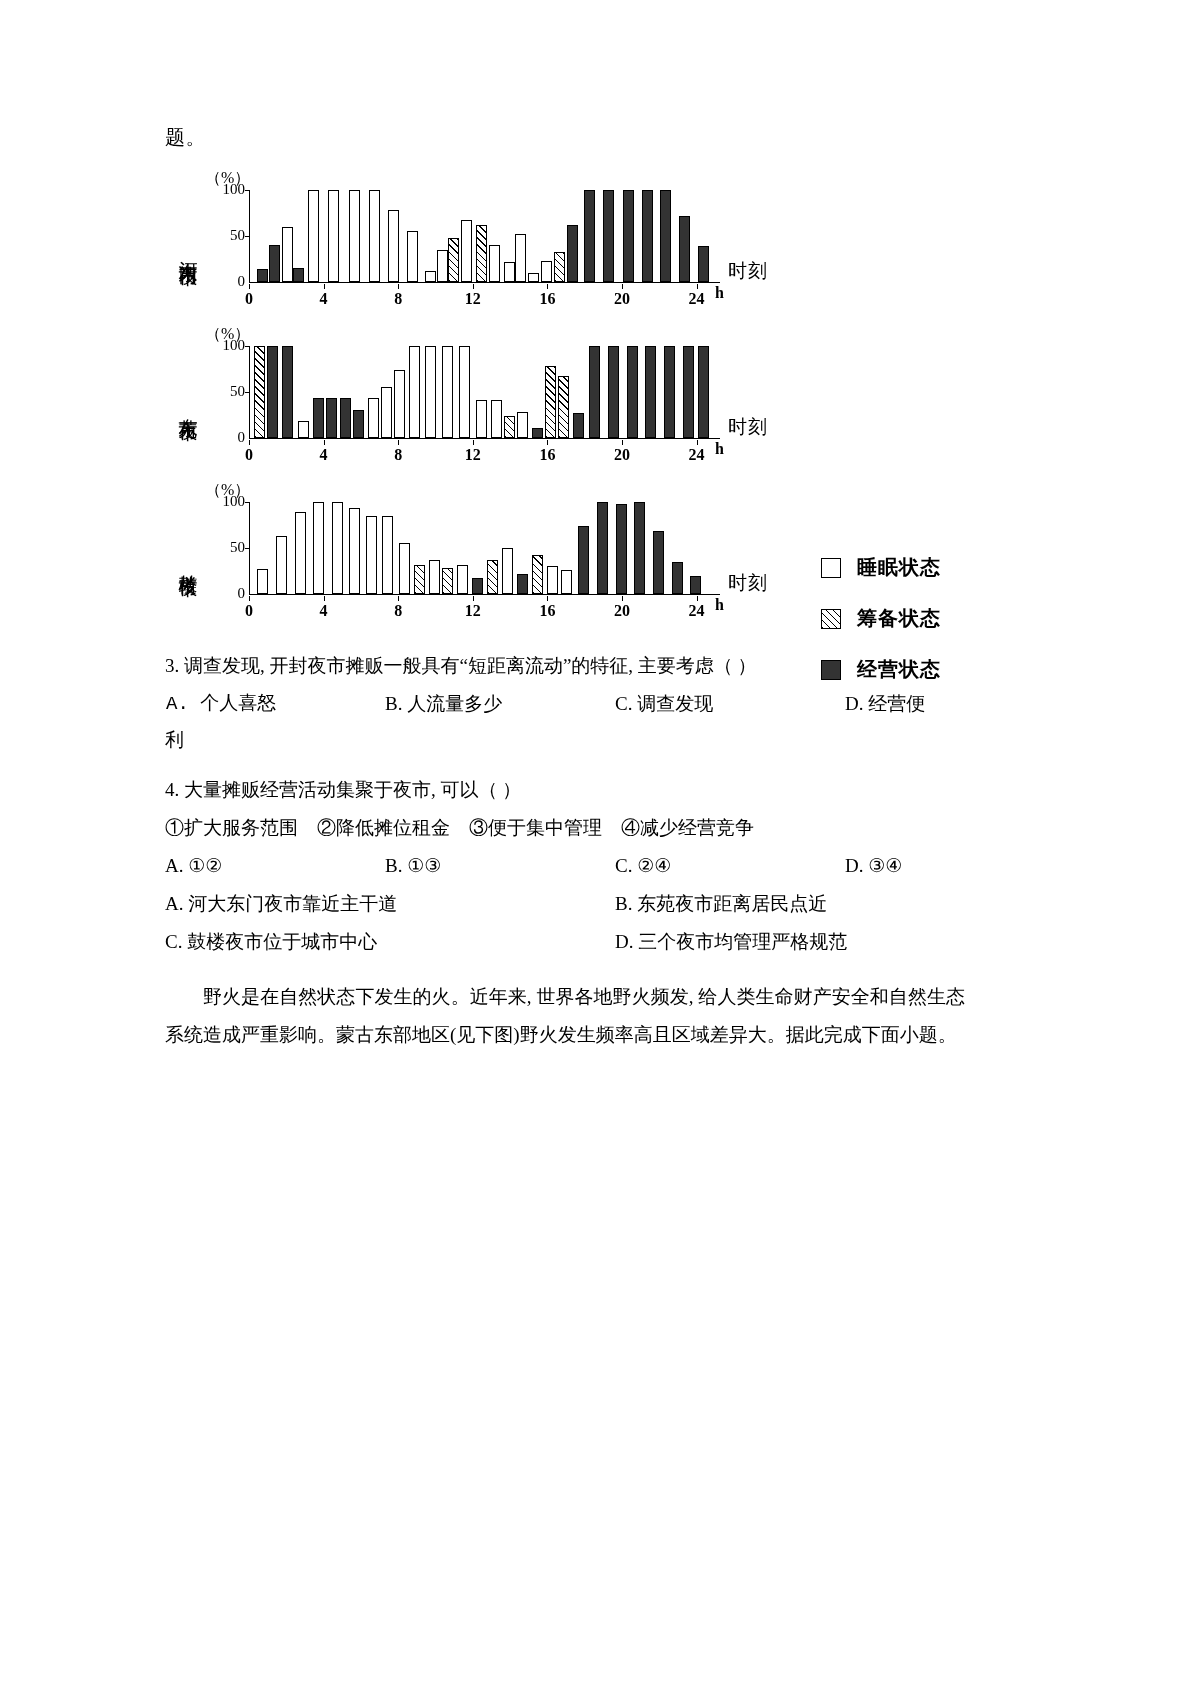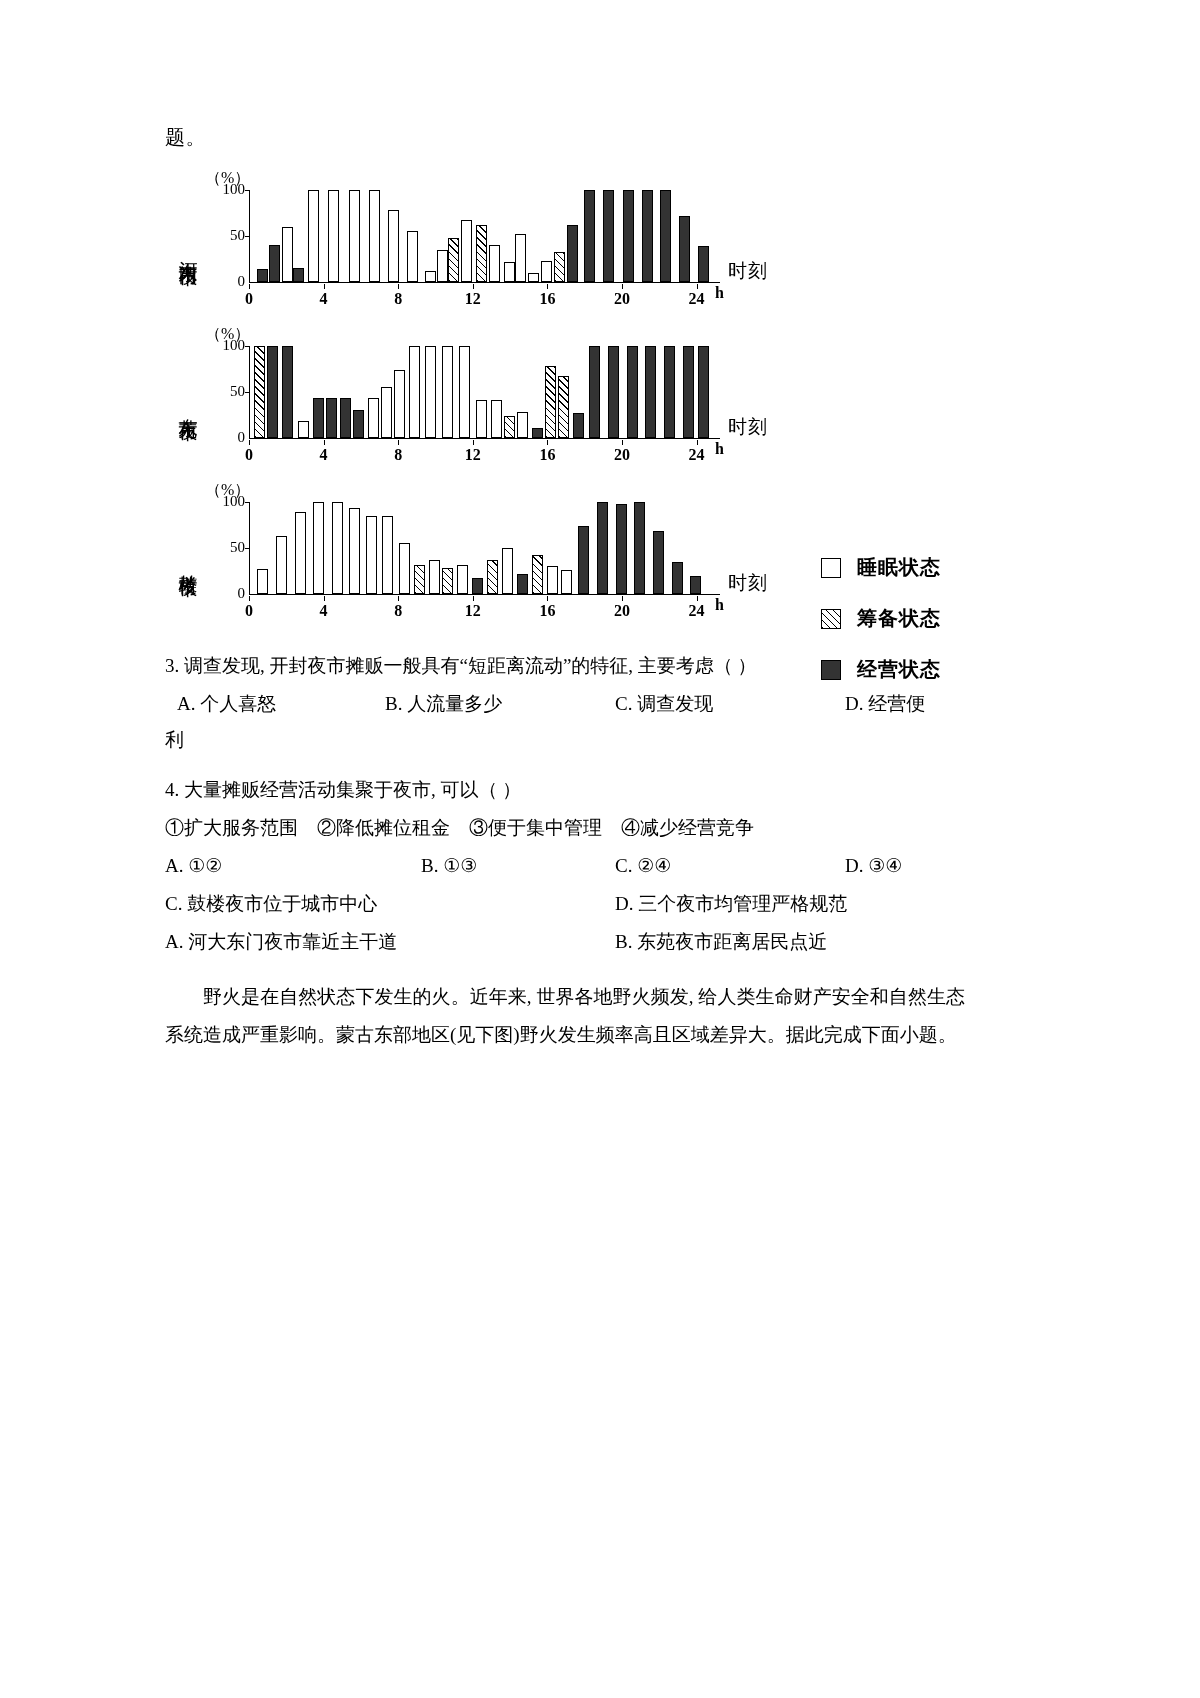--- a/index.html
+++ b/index.html
@@ -439,50 +439,50 @@
     </div>
 
     <div class="questions">
 
       <div>
         <div class="q-stem">
           <span>3.</span>
           <span>调查发现, 开封夜市摊贩一般具有“短距离流动”的特征, 主要考虑（     ）</span>
         </div>
         <div class="opts-row">
-          <span class="opt" style="left:12px;">A.  个人喜怒</span>
+          <span class="opt" style="left:1px;font-family:Liberation Mono, monospace;">A.  个人喜怒</span>
           <span class="opt" style="left:220px;">B.  人流量多少</span>
           <span class="opt" style="left:450px;">C.  调查发现</span>
           <span class="opt" style="left:680px;">D.  经营便</span>
         </div>
         <div class="opt-wrap-tail">利</div>
       </div>
 
       <div>
         <div class="q-stem">
           <span>4.</span>
           <span>大量摊贩经营活动集聚于夜市, 可以（     ）</span>
         </div>
         <div class="q-sub">①扩大服务范围　②降低摊位租金　③便于集中管理　④减少经营竞争</div>
         <div class="opts-row">
           <span class="opt" style="left:0px;">A.  ①②</span>
-          <span class="opt" style="left:220px;margin-left:36px;">B.  ①③</span>
+          <span class="opt" style="left:220px;">B.  ①③</span>
           <span class="opt" style="left:450px;">C.  ②④</span>
           <span class="opt" style="left:680px;">D.  ③④</span>
         </div>
       </div>
 
       <div>
+        <div class="opts-2col">
+          <span class="opt" style="left:0px;">A.  河大东门夜市靠近主干道</span>
+          <span class="opt" style="left:450px;">B.  东苑夜市距离居民点近</span>
+        </div>
         <div class="opts-2col">
           <span class="opt" style="left:0px;">C.  鼓楼夜市位于城市中心</span>
           <span class="opt" style="left:450px;">D.  三个夜市均管理严格规范</span>
         </div>
-        <div class="opts-2col">
-          <span class="opt" style="left:0px;">A.  河大东门夜市靠近主干道</span>
-          <span class="opt" style="left:450px;">B.  东苑夜市距离居民点近</span>
-        </div>
       </div>
 
       <div class="para para-indent">野火是在自然状态下发生的火。近年来, 世界各地野火频发, 给人类生命财产安全和自然生态系统造成严重影响。蒙古东部地区(见下图)野火发生频率高且区域差异大。据此完成下面小题。</div>
 
     </div>
   </div>
 </div>
 
 </body></html>

